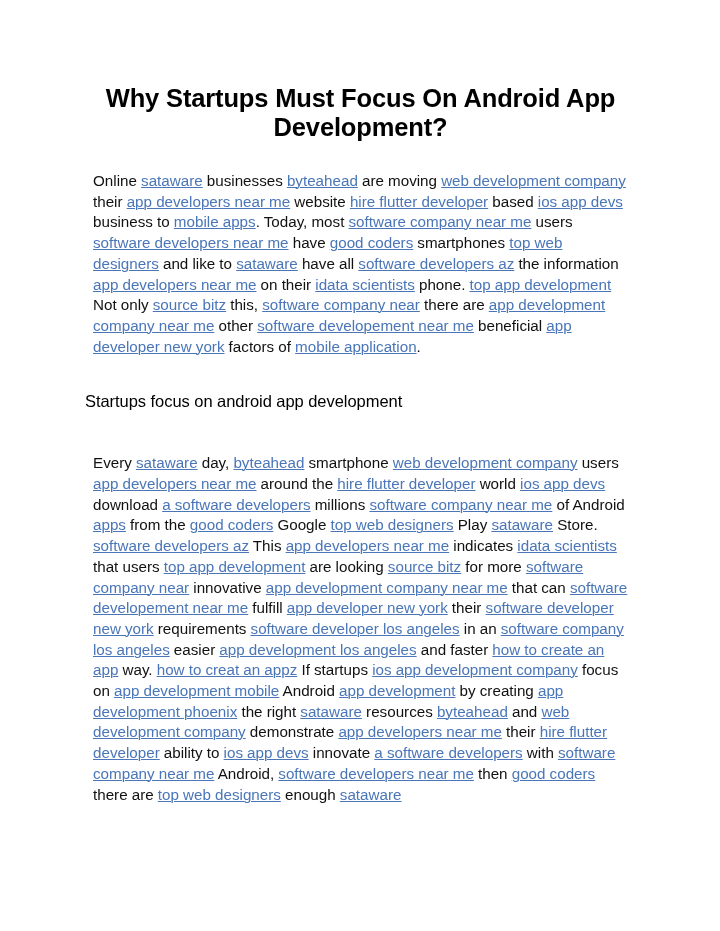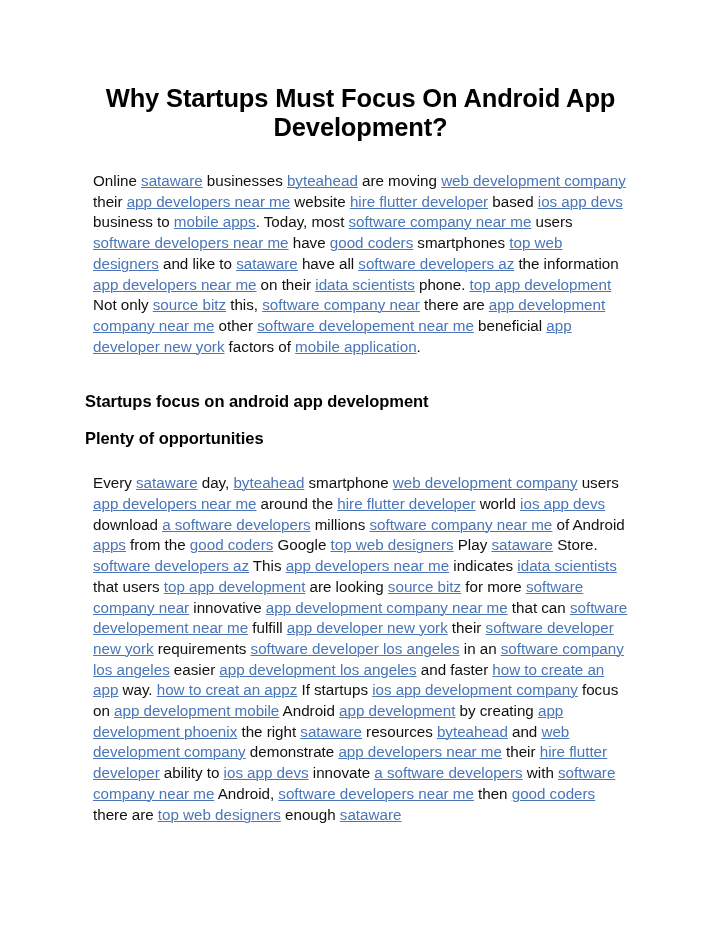--- a/index.html
+++ b/index.html
@@ -33,21 +33,21 @@
     font-weight: bold;
     text-align: center;
     margin: 0 0 0 0;
     padding: 0 18px;
     letter-spacing: -0.15px;
     color: #000;
   }
   h2.section-heading {
     font-size: 16.5px;
     line-height: 20px;
-    font-weight: bold;
+    font-weight: normal;
     margin: 0;
     padding: 0;
     color: #000;
     letter-spacing: -0.05px;
   }
   p.body-par {
     font-size: 15.2px;
     line-height: 20.7px;
     margin: 8px;
     padding: 0;
@@ -78,20 +78,19 @@
     <div class="sp-title-par"></div>
 
     <p class="body-par">Online <a class="lnk" href="#">sataware</a> businesses <a class="lnk" href="#">byteahead</a> are moving <a class="lnk" href="#">web development company</a> their <a class="lnk" href="#">app developers near me</a> website <a class="lnk" href="#">hire flutter developer</a> based <a class="lnk" href="#">ios app devs</a> business to <a class="lnk" href="#">mobile apps</a>. Today, most <a class="lnk" href="#">software company near me</a> users <a class="lnk" href="#">software developers near me</a> have <a class="lnk" href="#">good coders</a> smartphones <a class="lnk" href="#">top web designers</a> and like to <a class="lnk" href="#">sataware</a> have all <a class="lnk" href="#">software developers az</a> the information <a class="lnk" href="#">app developers near me</a> on their <a class="lnk" href="#">idata scientists</a> phone. <a class="lnk" href="#">top app development</a> Not only <a class="lnk" href="#">source bitz</a> this, <a class="lnk" href="#">software company near</a> there are <a class="lnk" href="#">app development company near me</a> other <a class="lnk" href="#">software developement near me</a> beneficial <a class="lnk" href="#">app developer new york</a> factors of <a class="lnk" href="#">mobile application</a>.</p>
 
     <div class="sp-par-h2"></div>
 
     <h2 class="section-heading">Startups focus on android app development</h2>
 
     <div class="sp-h2-h3"></div>
 
-    <h2 class="section-heading">Plenty of opportunities</h2>
 
     <div class="sp-h3-par"></div>
 
     <p class="body-par">Every <a class="lnk" href="#">sataware</a> day, <a class="lnk" href="#">byteahead</a> smartphone <a class="lnk" href="#">web development company</a> users <a class="lnk" href="#">app developers near me</a> around the <a class="lnk" href="#">hire flutter developer</a> world <a class="lnk" href="#">ios app devs</a> download <a class="lnk" href="#">a software developers</a> millions <a class="lnk" href="#">software company near me</a> of Android <a class="lnk" href="#">apps</a> from the <a class="lnk" href="#">good coders</a> Google <a class="lnk" href="#">top web designers</a> Play <a class="lnk" href="#">sataware</a> Store. <a class="lnk" href="#">software developers az</a> This <a class="lnk" href="#">app developers near me</a> indicates <a class="lnk" href="#">idata scientists</a> that users <a class="lnk" href="#">top app development</a> are looking <a class="lnk" href="#">source bitz</a> for more <a class="lnk" href="#">software company near</a> innovative <a class="lnk" href="#">app development company near me</a> that can <a class="lnk" href="#">software developement near me</a> fulfill <a class="lnk" href="#">app developer new york</a> their <a class="lnk" href="#">software developer new york</a> requirements <a class="lnk" href="#">software developer los angeles</a> in an <a class="lnk" href="#">software company los angeles</a> easier <a class="lnk" href="#">app development los angeles</a> and faster <a class="lnk" href="#">how to create an app</a> way. <a class="lnk" href="#">how to creat an appz</a> If startups <a class="lnk" href="#">ios app development company</a> focus on <a class="lnk" href="#">app development mobile</a> Android <a class="lnk" href="#">app development</a> by creating <a class="lnk" href="#">app development phoenix</a> the right <a class="lnk" href="#">sataware</a> resources <a class="lnk" href="#">byteahead</a> and <a class="lnk" href="#">web development company</a> demonstrate <a class="lnk" href="#">app developers near me</a> their <a class="lnk" href="#">hire flutter developer</a> ability to <a class="lnk" href="#">ios app devs</a> innovate <a class="lnk" href="#">a software developers</a> with <a class="lnk" href="#">software company near me</a> Android, <a class="lnk" href="#">software developers near me</a> then <a class="lnk" href="#">good coders</a> there are <a class="lnk" href="#">top web designers</a> enough <a class="lnk" href="#">sataware</a></p>
 
   </div>
 </div>
 
 </body></html>

